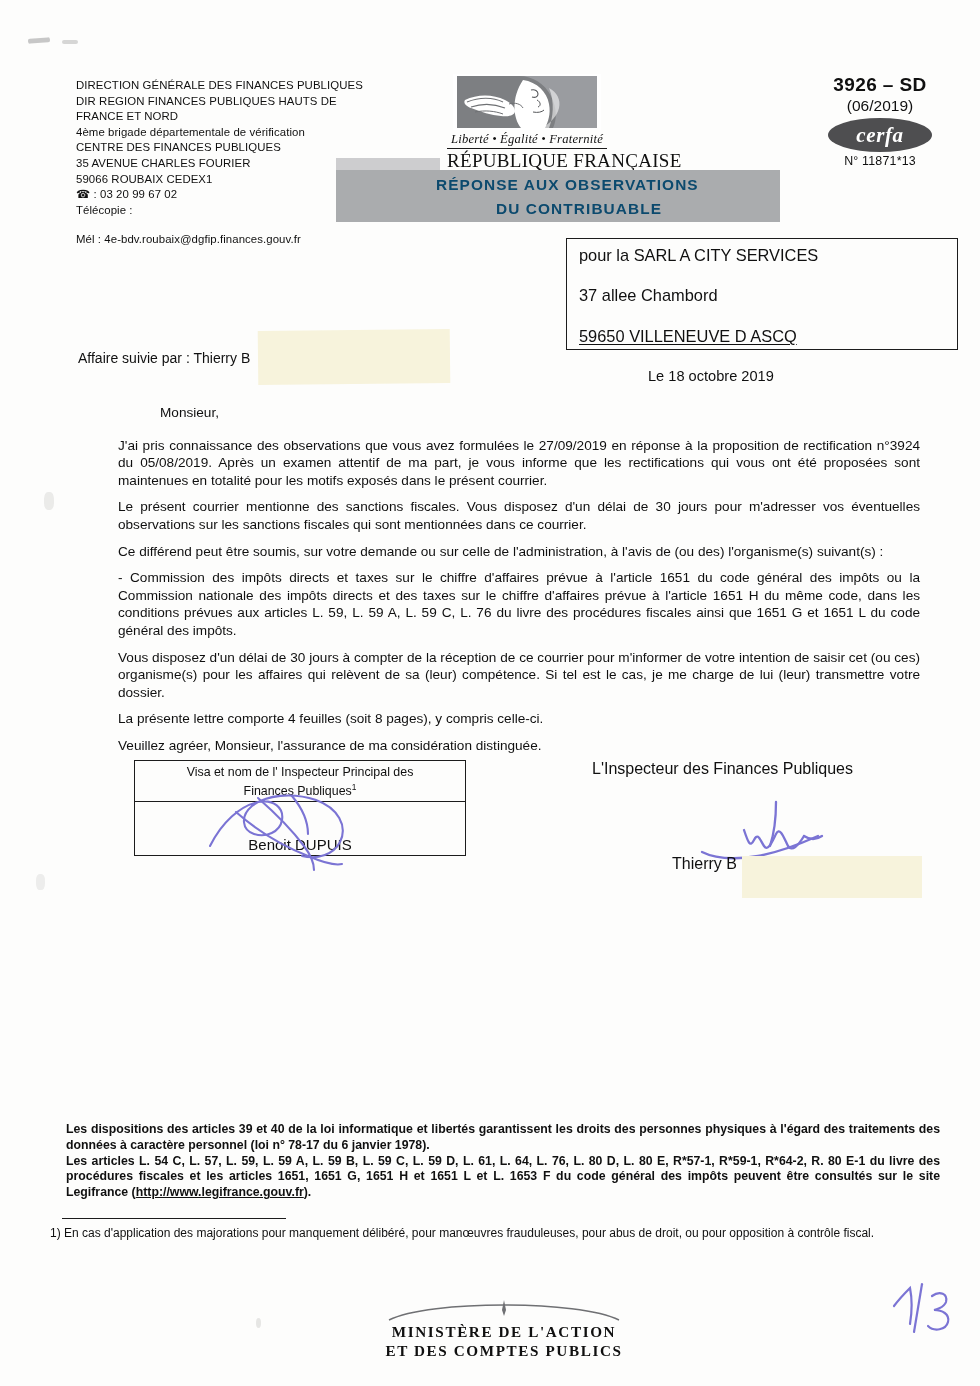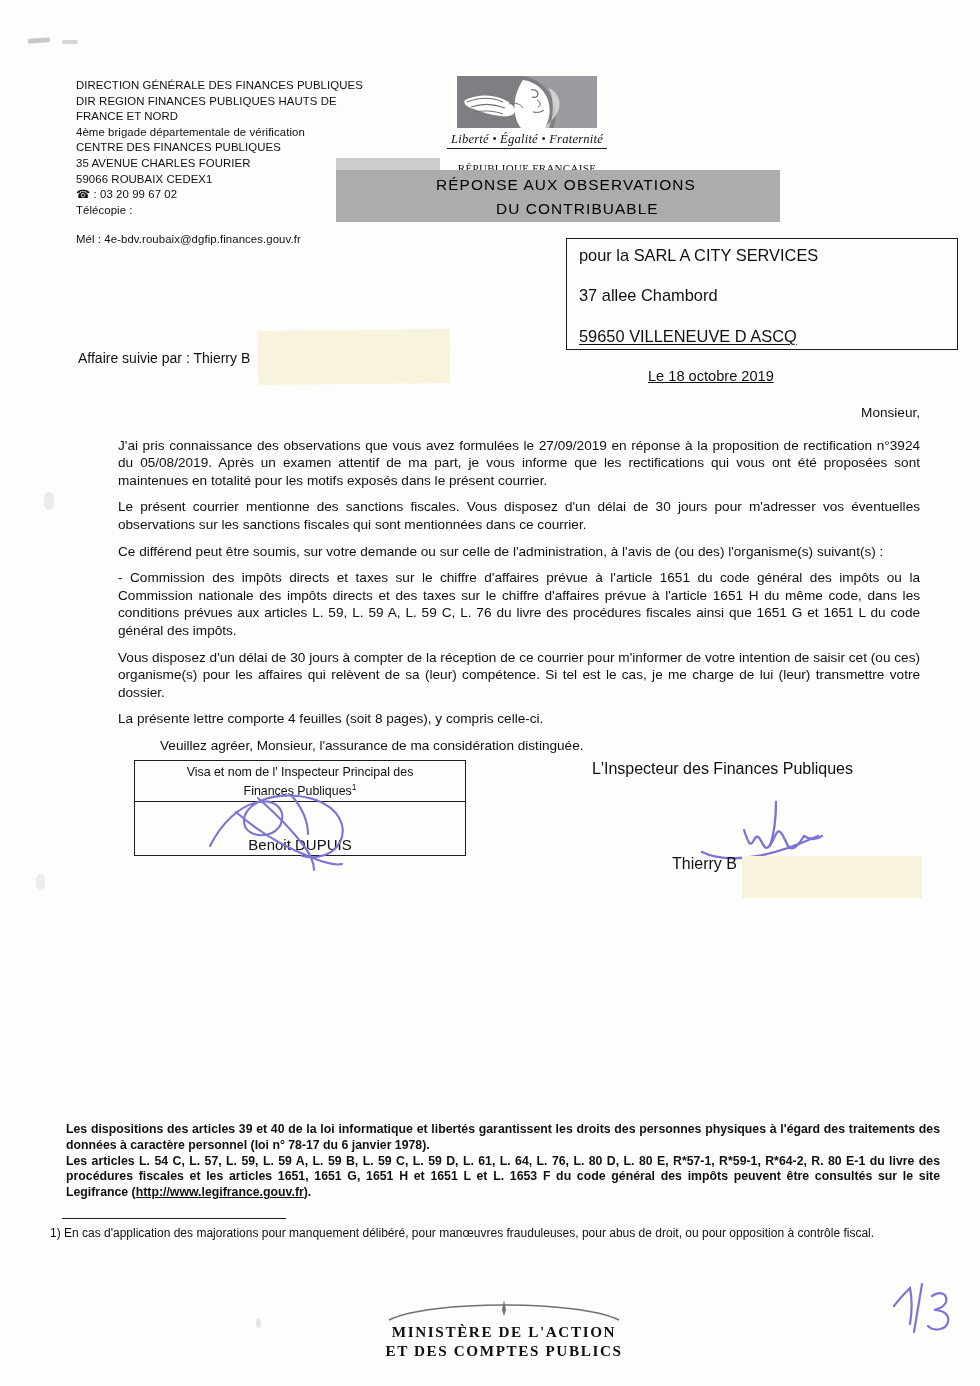--- a/index.html
+++ b/index.html
@@ -64,25 +64,25 @@
   #devise {
     font-family: "Liberation Serif", serif;
     font-style: italic;
     font-size: 12.6px;
     letter-spacing: .2px;
     margin-top: 2px;
     white-space: nowrap;
   }
   #rf-name {
     font-family: "Liberation Serif", serif;
-    font-size: 11px;
+    font-size: 19px;
     font-variant: small-caps;
     letter-spacing: .3px;
     border-top: 1.1px solid #1a1a1a;
-    padding-top: 13px;
+    padding-top: 1px;
     margin-top: 1px;
     white-space: nowrap;
   }
 
   
   #cerfa {
     position: absolute;
     left: 800px;
     top: 74px;
     width: 160px;
@@ -128,23 +128,23 @@
     position: absolute;
     left: 336px;
     top: 170px;
     width: 444px;
     height: 52px;
     background: #aaacae;
   }
   #banner .bl {
     position: absolute;
     font-size: 15.4px;
-    font-weight: normal;
+    font-weight: bold;
     letter-spacing: 1.1px;
-    color: #000000;
+    color: #0c4a6e;
   }
   #banner-l1 { left: 100px; top: 6px; }
   #banner-l2 { left: 160px; top: 30px; }
 
   
   #addr-box {
     position: absolute;
     left: 566px;
     top: 238px;
     width: 392px;
@@ -161,21 +161,20 @@
   #addr-city {
     margin-top: 21px;
     text-decoration: underline;
     text-underline-offset: 2px;
   }
   #date-line {
     position: absolute;
     left: 648px;
     top: 368px;
     font-size: 14.6px;
-    text-decoration: underline;
   }
 
   
   #affaire {
     position: absolute;
     left: 78px;
     top: 350px;
     font-size: 14px;
     white-space: nowrap;
   }
@@ -211,24 +210,24 @@
     left: 118px;
     top: 404px;
     width: 802px;
     font-size: 13.6px;
     line-height: 17.6px;
     text-align: justify;
   }
   #salutation {
     margin-left: 42px;
     margin-bottom: 15px;
-    text-align: right;
+    text-align: left;
   }
   #body p { margin: 0 0 9px 0; }
-  #body p:last-child { margin-bottom: 0; margin-left: 42px; }
+  #body p:last-child { margin-bottom: 0; }
 
   
   #visa-box {
     position: absolute;
     left: 134px;
     top: 760px;
     width: 332px;
     height: 96px;
     border: 1.2px solid #1c1c1c;
     box-sizing: border-box;
@@ -376,20 +375,28 @@
         <path d="M56,30 C62,28 68,30 70,34" fill="none" stroke="#6e7073" stroke-width="1"></path>
         <path d="M78,16 C82,15 85,17 85,20 C85,23 82,24 79,23" fill="none" stroke="#55575a" stroke-width="1.1"></path>
         <path d="M84,26 C88,28 88,32 85,33" fill="none" stroke="#55575a" stroke-width="1"></path>
         <path d="M80,38 C85,39 89,38 91,36" fill="none" stroke="#55575a" stroke-width="1"></path>
       </g>
     </svg>
     <div id="devise">Liberté • Égalité • Fraternité</div>
     <div id="rf-name">RÉPUBLIQUE FRANÇAISE</div>
   </div>
 
+  <div id="cerfa">
+    <div id="cerfa-num">3926 – SD</div>
+    <div id="cerfa-date">(06/2019)</div>
+    <div id="cerfa-oval">
+      <span id="cerfa-word">cerfa</span>
+    </div>
+    <div id="cerfa-ref">N° 11871*13</div>
+  </div>
 
   <div id="redact-header"></div>
 
   <div id="banner">
     <div class="bl" id="banner-l1">RÉPONSE AUX OBSERVATIONS</div>
     <div class="bl" id="banner-l2">DU CONTRIBUABLE</div>
   </div>
 
   <div id="addr-box">
     <div id="addr-inner">

